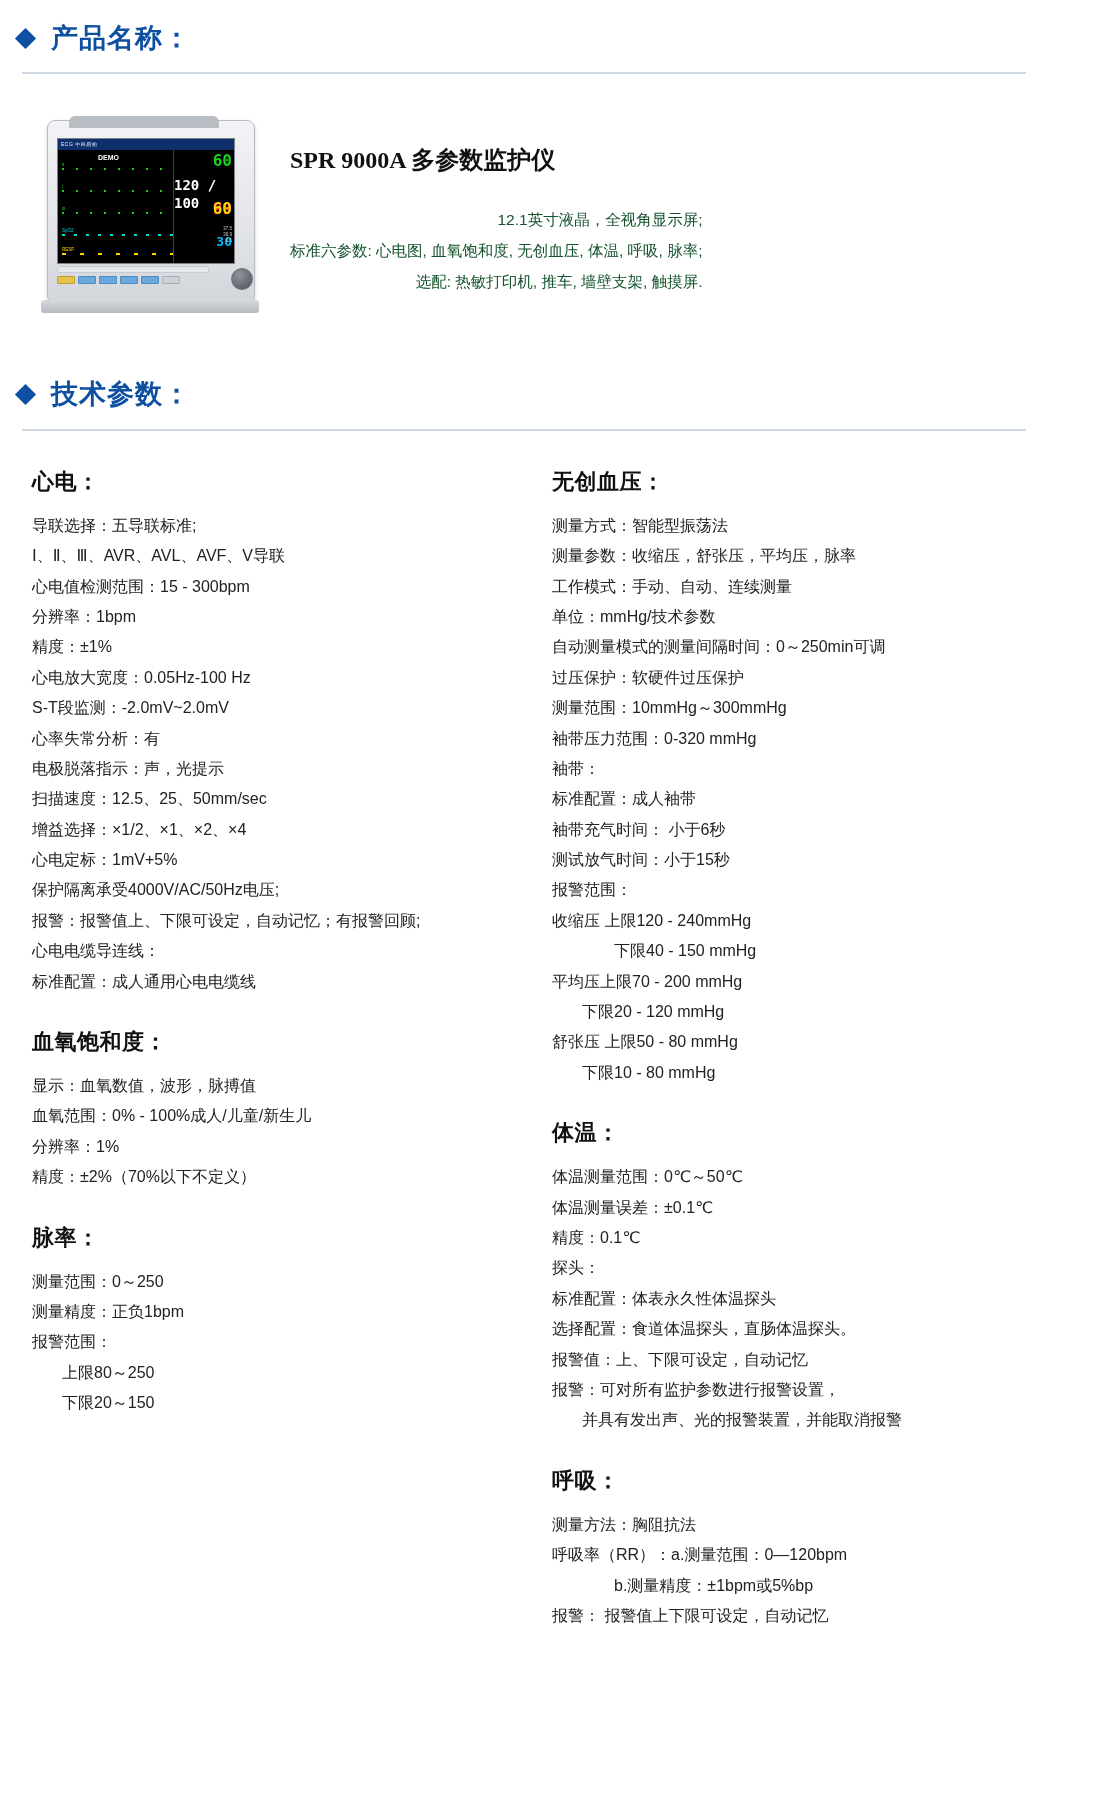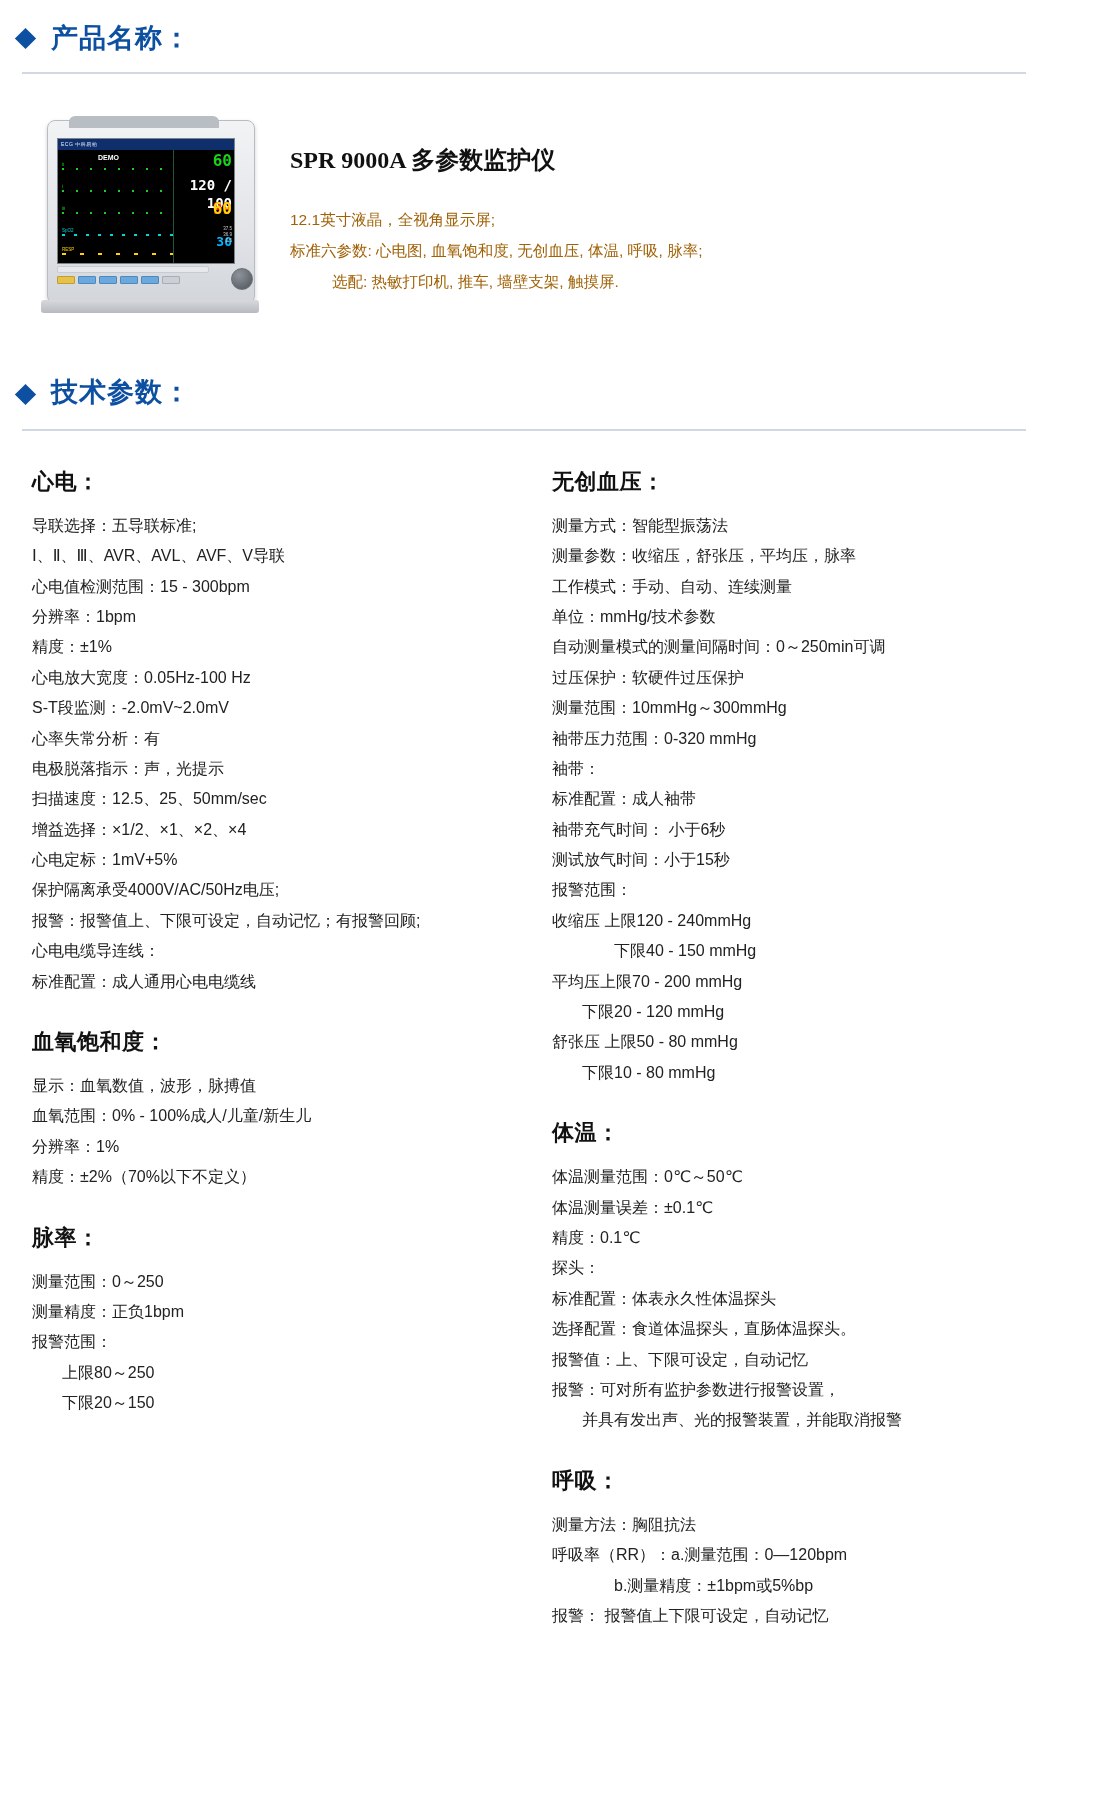--- a/index.html
+++ b/index.html
@@ -70,21 +70,22 @@
   .product-name {
     font-family: "Liberation Serif", "DejaVu Serif", serif;
     font-size: 24px;
     font-weight: bold;
     color: #111;
     margin-bottom: 28px;
   }
   .product-desc {
     font-size: 15.5px;
     line-height: 2.0;
-    color: #a16207;
+    color: #14532d;
+    text-align: right;
   }
   .product-desc div:nth-child(3) {
     padding-left: 42px;
   }
 
   
   .monitor {
     position: relative;
     width: 218px;
     height: 200px;
@@ -148,21 +149,20 @@
     position: absolute;
     right: 0;
     top: 0;
     width: 60px;
     height: 113px;
     border-left: 1px solid #253;
   }
   .num-box {
     position: absolute;
     right: 2px;
-    text-align: right;
   }
   .big-num {
     font-family: "DejaVu Sans Mono", monospace;
     font-weight: bold;
     line-height: 1;
   }
   .mini {
     font-size: 4.5px;
     line-height: 1.25;
   }
@@ -319,21 +319,21 @@
     <div class="product-info">
       <div class="product-name">SPR 9000A 多参数监护仪</div>
       <div class="product-desc">
         <div>12.1英寸液晶，全视角显示屏;</div>
         <div>标准六参数: 心电图, 血氧饱和度, 无创血压, 体温, 呼吸, 脉率;</div>
         <div>选配: 热敏打印机, 推车, 墙壁支架, 触摸屏.</div>
       </div>
     </div>
   </div>
 
-  <div class="section-head" style="padding-top:62px;font-family:Liberation Mono, monospace;">
+  <div class="section-head" style="padding-top:62px;">
     <span class="diamond"></span>
     <span class="section-title">技术参数：</span>
   </div>
   <div class="head-rule"></div>
 
   <div class="specs">
     <div class="col col-left" id="col-left">
         <div class="grp">
           <div class="grp-title">心电：</div>
           <div class="line">导联选择：五导联标准;</div>

